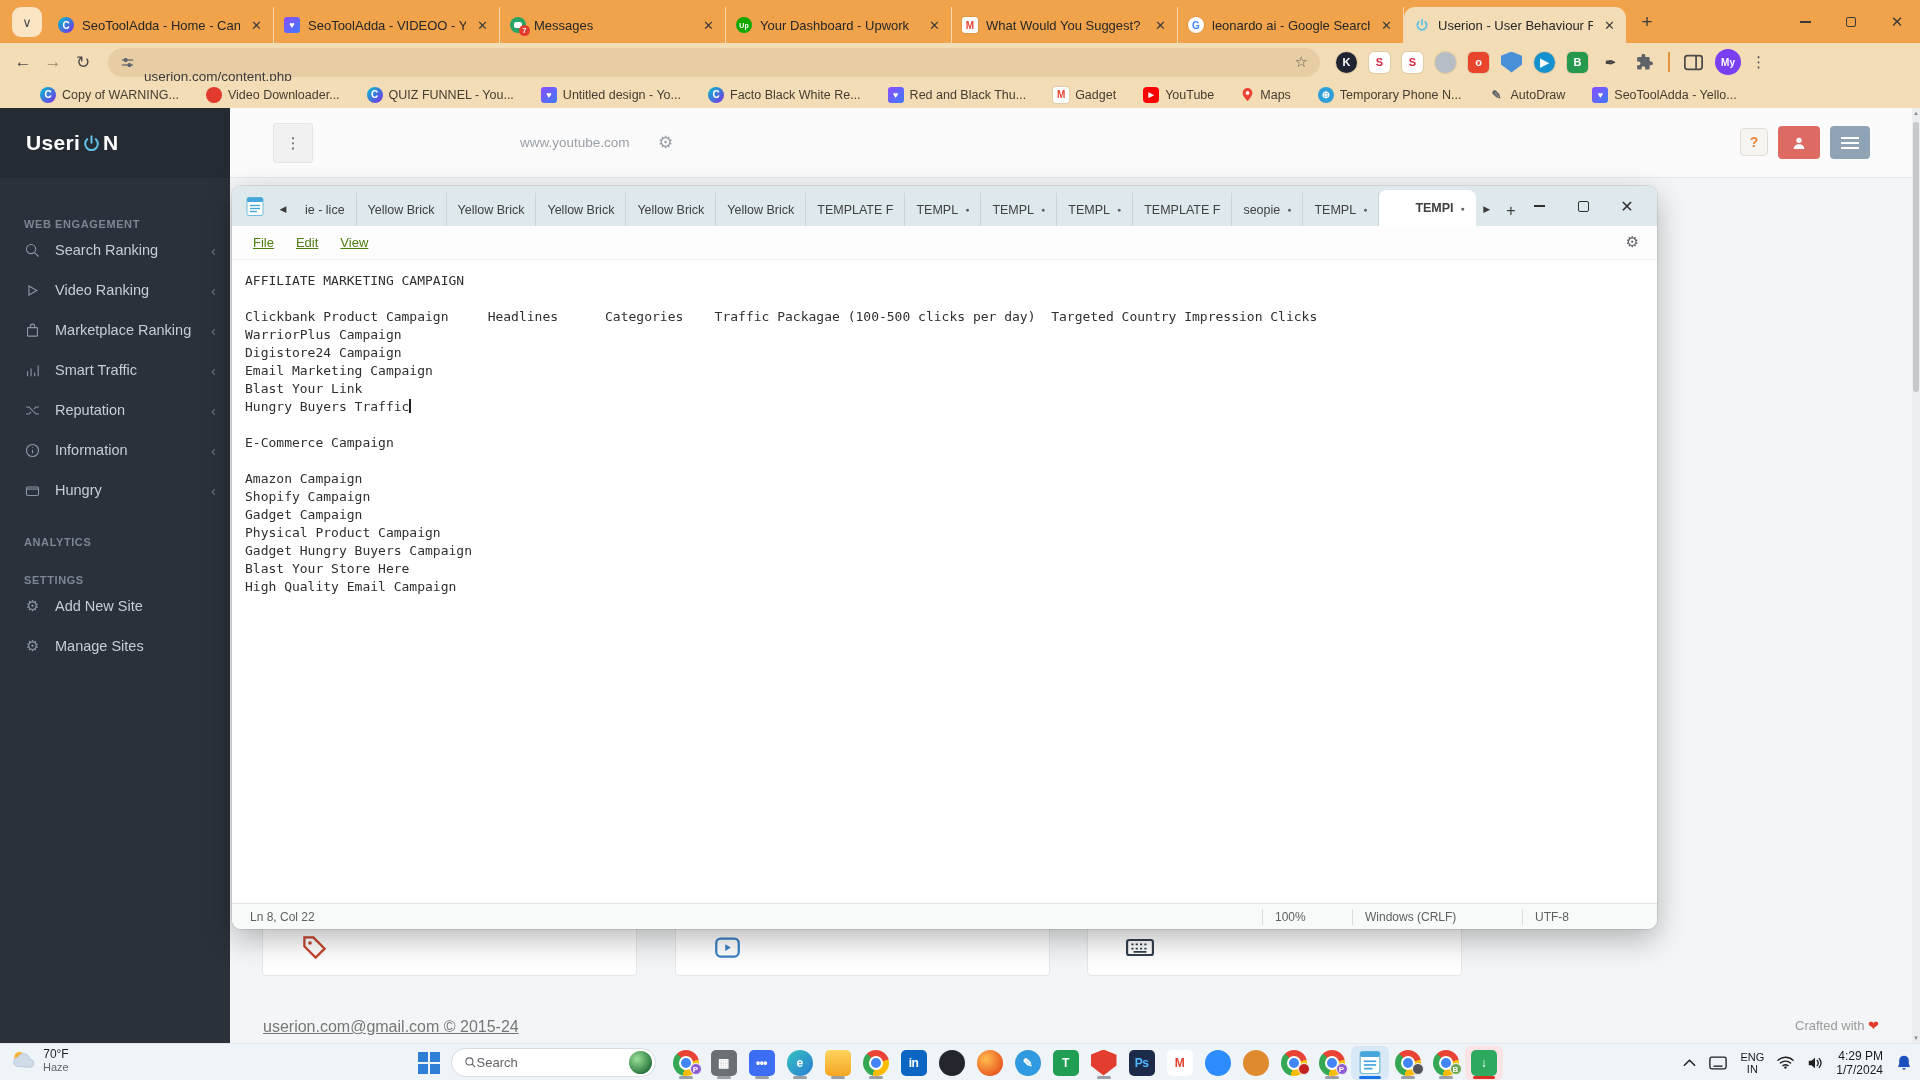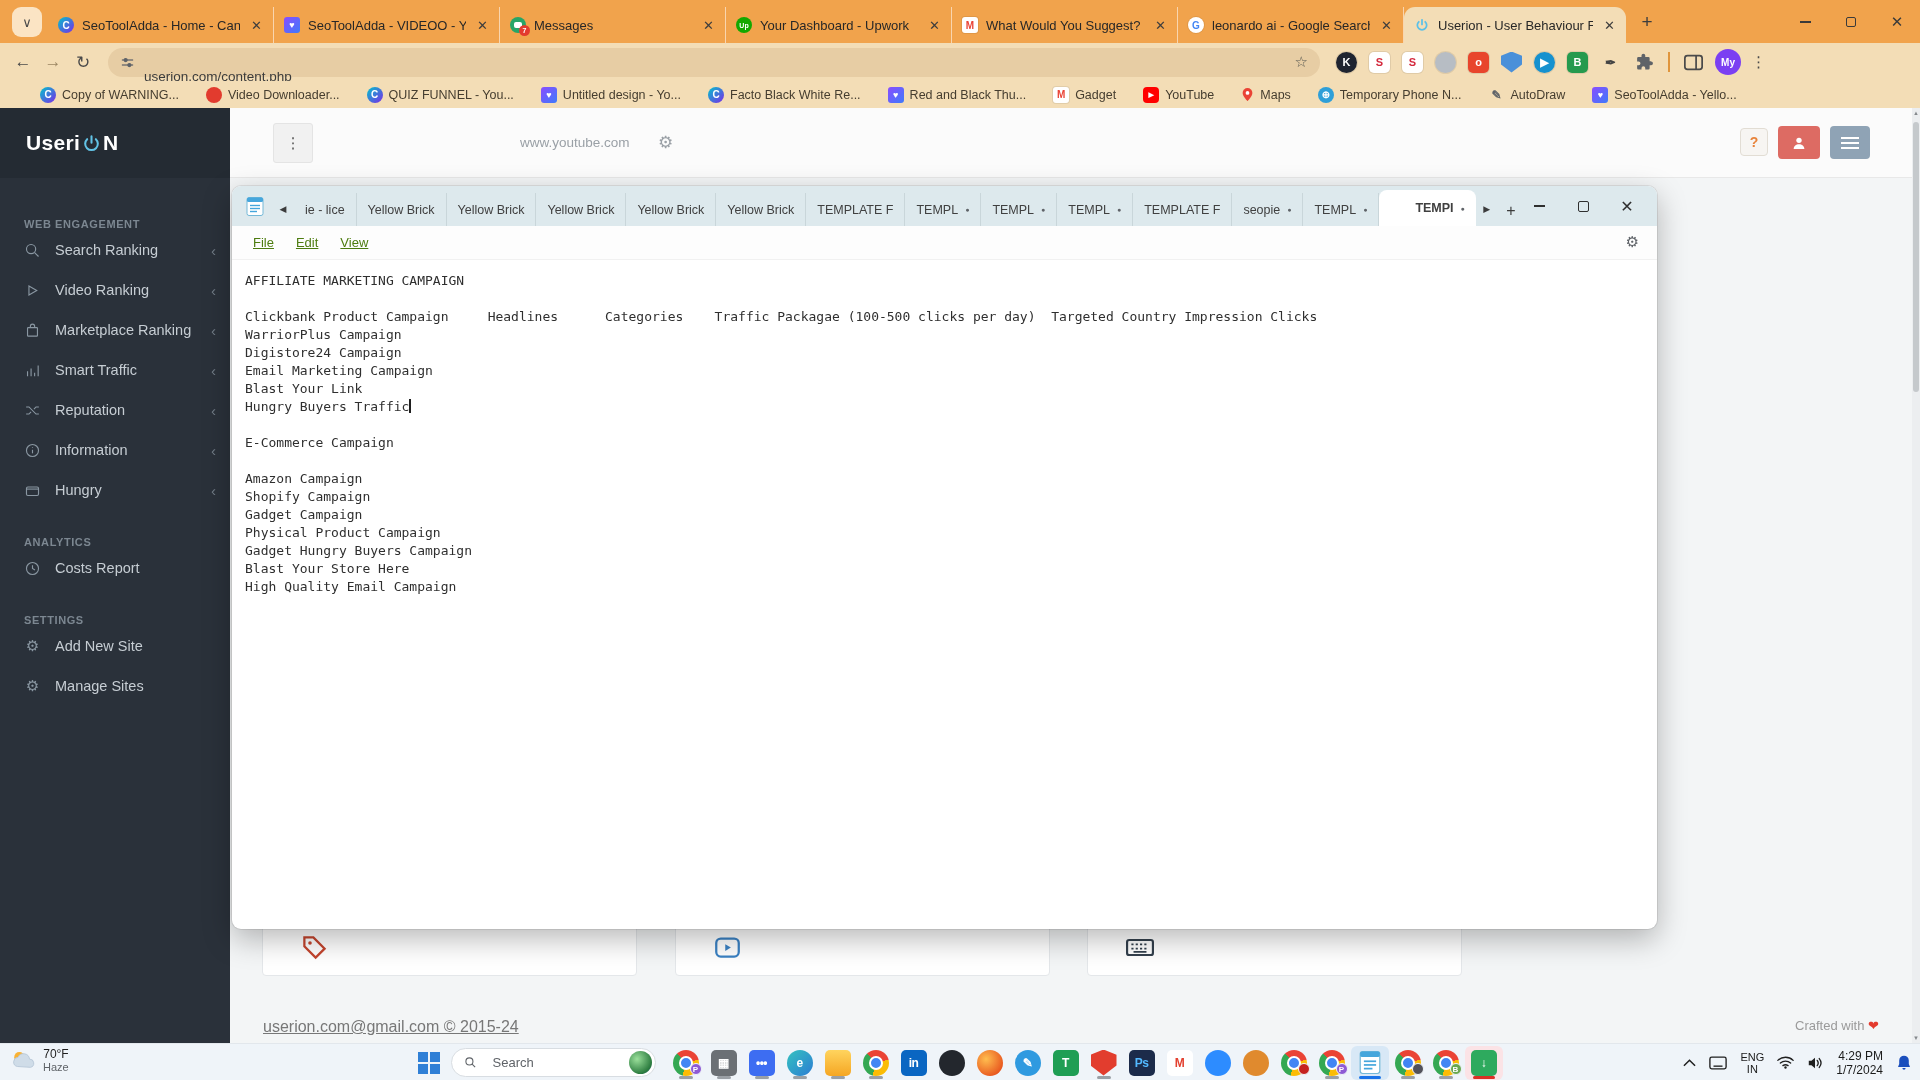--- a/index.html
+++ b/index.html
@@ -146,21 +146,21 @@
   
   .taskbar{position:absolute;left:0;top:1043px;width:1920px;height:37px;background:#eff4f9;
            border-top:1px solid rgba(0,0,0,.05);}
   .tb-weather{position:absolute;left:10px;top:3px;display:flex;align-items:center;gap:7px;}
   .tb-weather .wtemp{font-size:12px;color:#1f1f1f;text-align:right;}
   .tb-weather .wcond{font-size:11px;color:#5f6368;}
   .tb-center{position:absolute;left:0;top:0;width:100%;height:37px;display:flex;align-items:center;justify-content:center;gap:5px;}
   .win-start{display:grid;grid-template-columns:10px 10px;grid-template-rows:10px 10px;gap:2px;margin-right:6px;}
   .win-start span{background:#2f7fd6;}
   .tb-search{width:205px;height:29px;border-radius:15px;background:#fff;border:1px solid #d8dde2;
-             display:flex;align-items:center;gap:16px;padding:0 3px 0 12px;margin-right:6px;}
+             display:flex;align-items:center;gap:0;padding:0 3px 0 12px;margin-right:6px;}
   .tb-search .q{font-size:13px;color:#5f6368;flex:1;}
   .tb-search .daily{width:23px;height:23px;border-radius:50%;background:radial-gradient(circle at 35% 35%,#9be09b,#2c7c3f 70%,#1d4d74);}
   .tb-ic{position:relative;width:38px;height:34px;display:flex;align-items:center;justify-content:center;border-radius:6px;}
   .tb-glyph{width:26px;height:26px;display:flex;align-items:center;justify-content:center;
             font:700 12px "Liberation Sans",sans-serif;letter-spacing:-.5px;}
   .tb-run{position:absolute;bottom:1px;left:50%;transform:translateX(-50%);width:14px;height:3px;border-radius:2px;background:#9aa0a6;}
   .tb-active .tb-run{width:22px;}
   .tb-badge{position:absolute;right:3px;bottom:5px;width:12px;height:12px;border-radius:50%;color:#fff;
             font:700 8px/12px "Liberation Sans",sans-serif;text-align:center;border:1.5px solid #eff4f9;}
   .chrome-ball{position:relative;width:26px;height:26px;border-radius:50%;
@@ -391,27 +391,20 @@
       <div class="side-item">
         <svg width="17" height="17" viewBox="0 0 24 24">
             <rect x="3.5" y="7" width="17" height="12" rx="2"></rect>
             <path d="M3.5 10h17"></path>
           </svg>
         <span>Hungry</span>
           <span class="chev">‹</span>
       </div>
 
       <div class="side-title mt1">ANALYTICS</div>
-      <div class="side-item">
-        <svg width="17" height="17" viewBox="0 0 24 24">
-            <circle cx="12" cy="12" r="8.5"></circle>
-            <path d="M12 7.5V12l3.5 2"></path>
-          </svg>
-        <span>Costs Report</span>
-      </div>
 
       <div class="side-title mt1">SETTINGS</div>
       <div class="side-item">
         <span class="gearglyph">⚙</span>
         <span>Add New Site</span>
       </div>
       <div class="side-item">
         <span class="gearglyph">⚙</span>
         <span>Manage Sites</span>
       </div>
@@ -557,20 +550,27 @@
 E-Commerce Campaign
 
 Amazon Campaign
 Shopify Campaign
 Gadget Campaign
 Physical Product Campaign
 Gadget Hungry Buyers Campaign
 Blast Your Store Here
 High Quality Email Campaign</pre>
     </div>
+    <div class="np-status">
+      <span class="pos">Ln 8, Col 22</span>
+      <span class="sp"></span>
+      <span class="cell c-zoom">100%</span>
+      <span class="cell c-eol">Windows (CRLF)</span>
+      <span class="cell c-enc">UTF-8</span>
+    </div>
   </div>
 
   <div class="taskbar">
     <div class="tb-weather">
       <svg width="26" height="24" viewBox="0 0 28 24">
           <circle cx="10" cy="9" r="5.5" fill="#f9b234"></circle>
           <path d="M8 19a5 5 0 0 1 .6-9.9A6.5 6.5 0 0 1 21 11a4.5 4.5 0 0 1 1 8.9z" fill="#cfdce8" stroke="#b8c8d8"></path>
         </svg>
       <div>
         <div class="wtemp">70°F</div>

